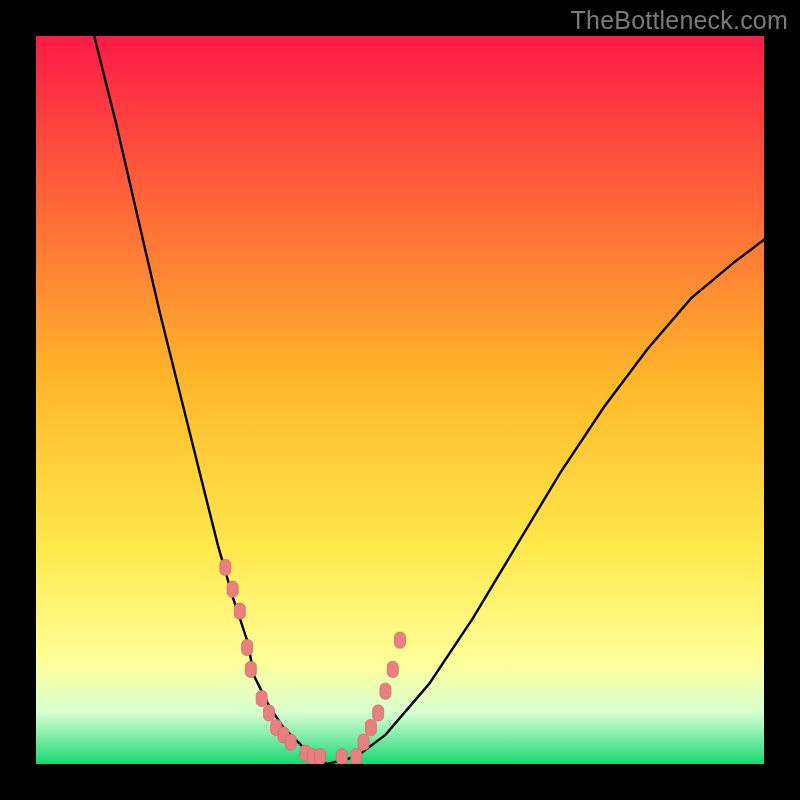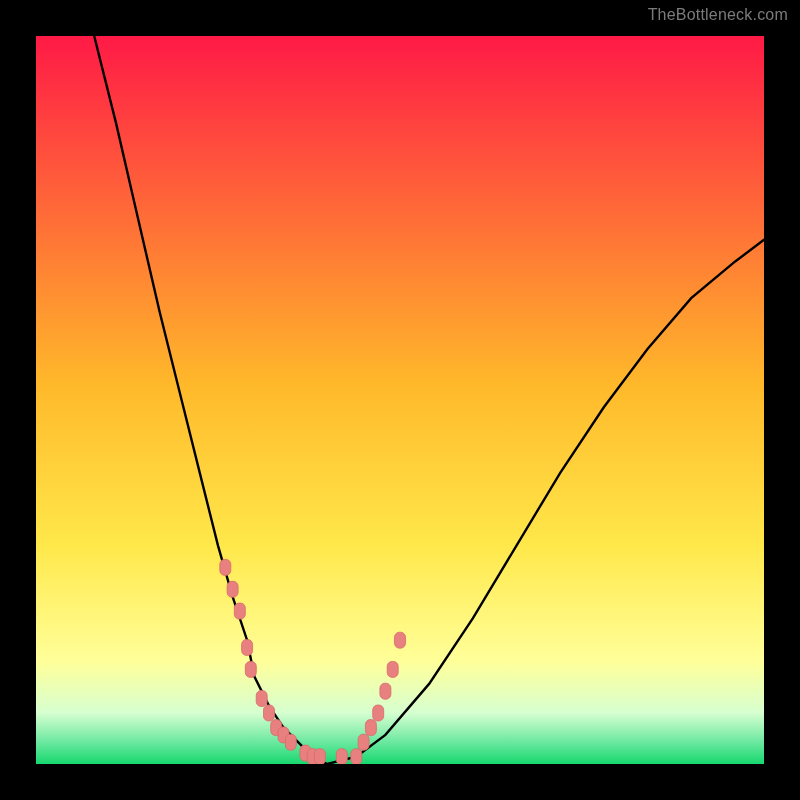--- a/index.html
+++ b/index.html
@@ -25,21 +25,21 @@
     top: 36px;
     width: 728px;
     height: 728px;
     overflow: hidden;
   }
   .watermark {
     position: absolute;
     top: 6px;
     right: 12px;
     color: #7b7b7b;
-    font-size: 16px;
+    font-size: 25px;
     font-weight: 500;
     letter-spacing: 0.2px;
     font-family: Arial, Helvetica, sans-serif;
     user-select: none;
   }
   svg {
     display: block;
   }
 </style>
 </head>

